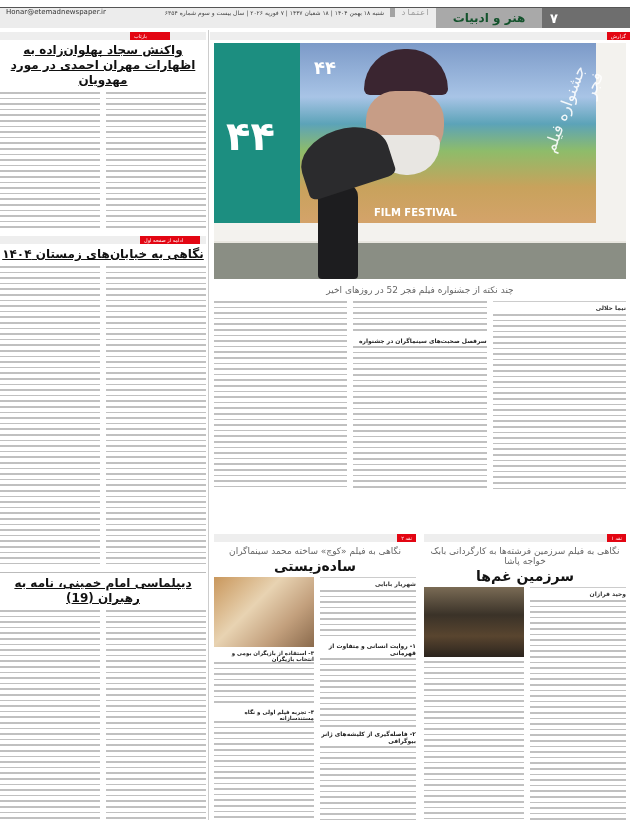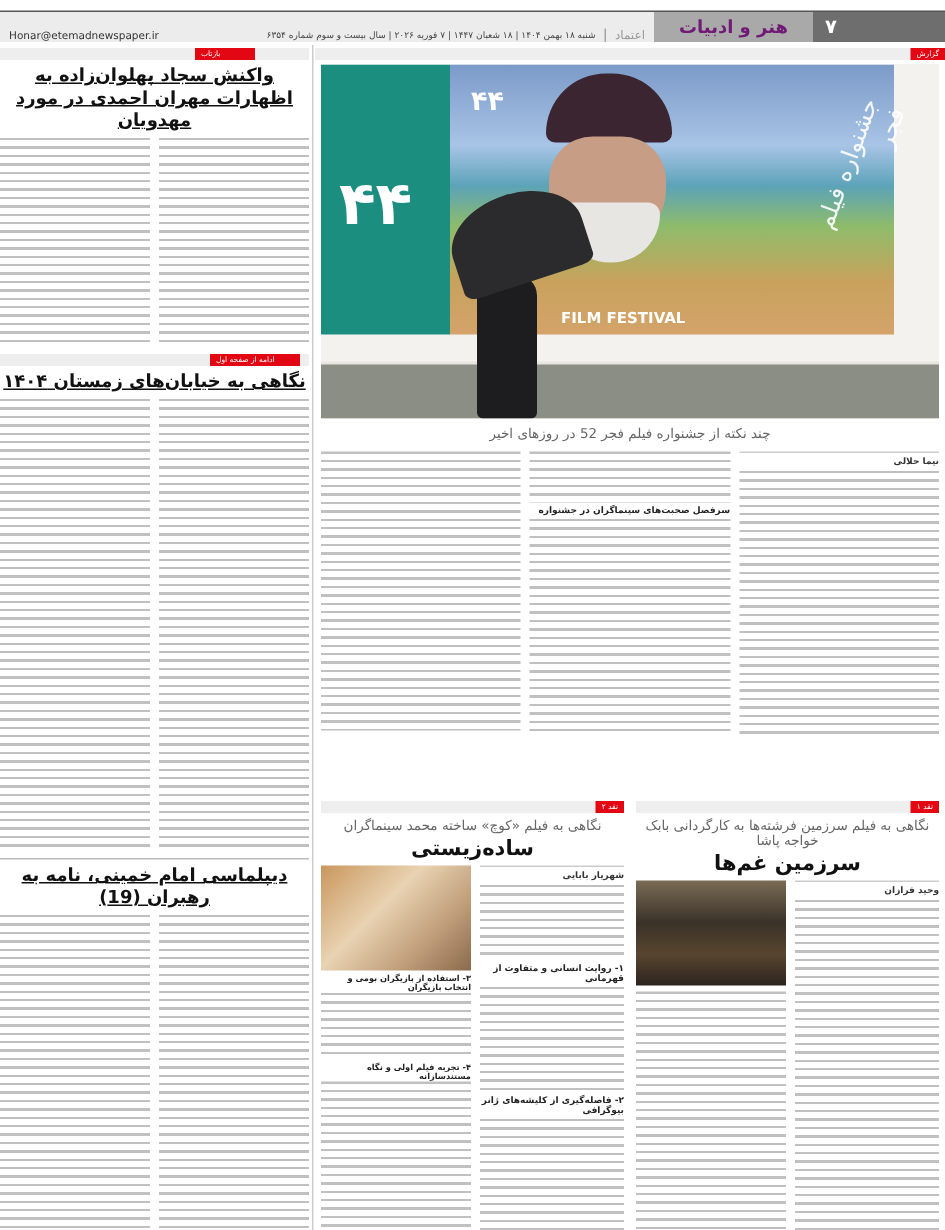--- a/index.html
+++ b/index.html
@@ -1,24 +1,24 @@
 <!DOCTYPE html>
 <html><head>
 <meta charset="utf-8">
 <style>
   * { box-sizing: border-box; margin: 0; padding: 0; }
   html, body { width: 630px; height: 820px; background: #fff; overflow: hidden; }
   body { font-family: "DejaVu Sans", sans-serif; direction: rtl; color: #222; position: relative; }
 
   .masthead { position: absolute; top: 8px; left: 0; width: 630px; height: 20px; display: flex; }
   .mh-page { width: 88px; background: #6e6e6e; color: #fff; font-weight: bold; font-size: 13px; display: flex; align-items: center; justify-content: flex-start; padding-left: 8px; direction: ltr; }
-  .mh-section { width: 106px; background: #a9a9a9; color: #701a75; font-weight: bold; font-size: 12px; display: flex; align-items: center; justify-content: center; }
-  .mh-info { flex: 1; background: #ececec; display: flex; align-items: flex-end; justify-content: space-between; padding: 0 6px; font-size: 6px; color: #444; direction: ltr; }
+  .mh-section { width: 106px; background: #a9a9a9; color: #14532d; font-weight: bold; font-size: 12px; display: flex; align-items: center; justify-content: center; }
+  .mh-info { flex: 1; background: #ececec; display: flex; align-items: flex-start; justify-content: space-between; padding: 0 6px; font-size: 6px; color: #444; direction: ltr; }
   .mh-email { font-size: 7px; color: #333; }
-  .mh-logo { font-size: 8px; color: #999; border-left: 1px solid #a3a3a3; padding-left: 6px; font-family: Liberation Sans, sans-serif; }
+  .mh-logo { font-size: 8px; color: #999; border-left: 5px solid #a3a3a3; padding-left: 6px; font-family: Liberation Mono, monospace; }
   .mh-left { display: flex; align-items: center; gap: 6px; }
   .mh-date { direction: rtl; }
   .rule-top { position: absolute; top: 7px; left: 0; width: 630px; height: 1px; background: #555; }
 
   .col-right { position: absolute; top: 32px; right: 0; width: 420px; }
   .col-left { position: absolute; top: 32px; left: 0; width: 206px; }
   .vline { position: absolute; top: 30px; left: 208px; width: 1px; height: 790px; background: #ccc; }
 
   .sectionbar { height: 8px; background: #eeeeee; position: relative; margin-bottom: 3px; }
   .sectionbar .tag { position: absolute; right: 0; top: 0; height: 8px; background: #e30613; color: #fff; font-size: 5px; padding: 0 4px; display: flex; align-items: center; }

